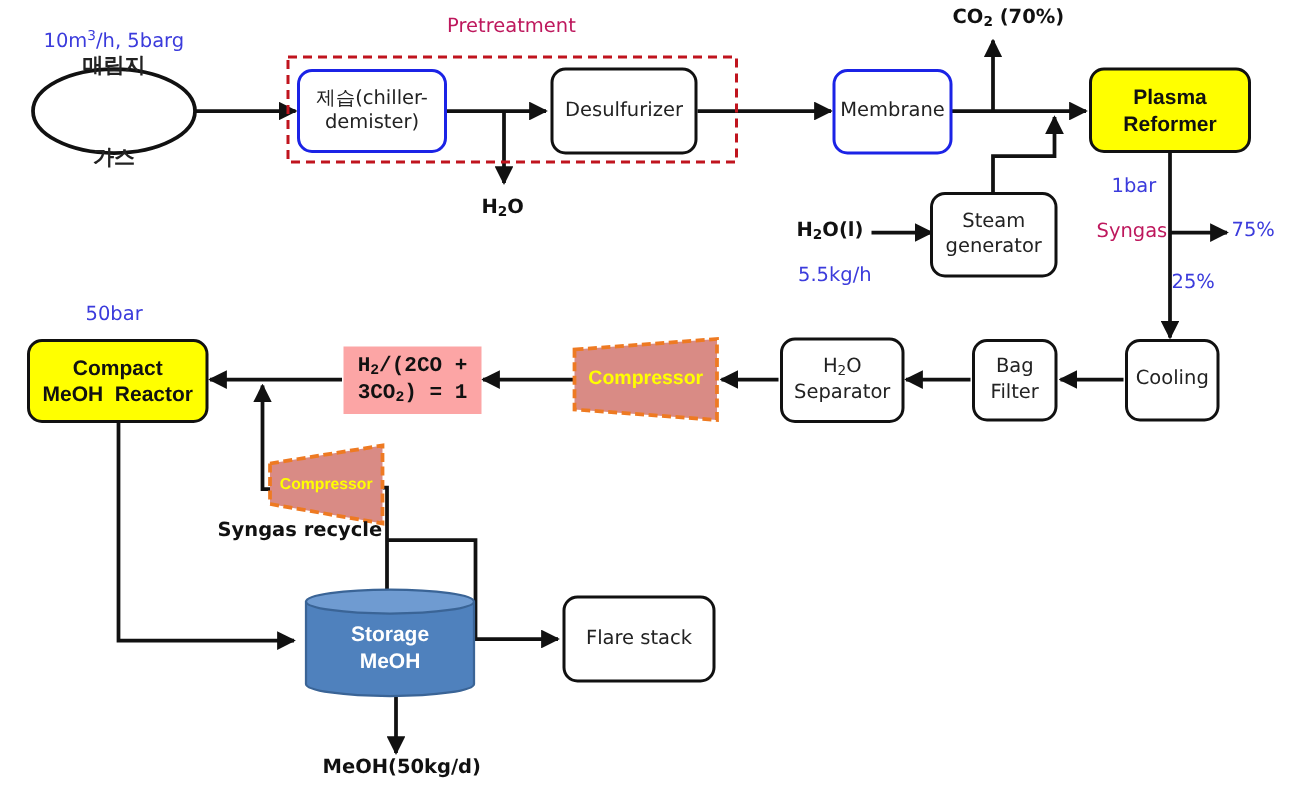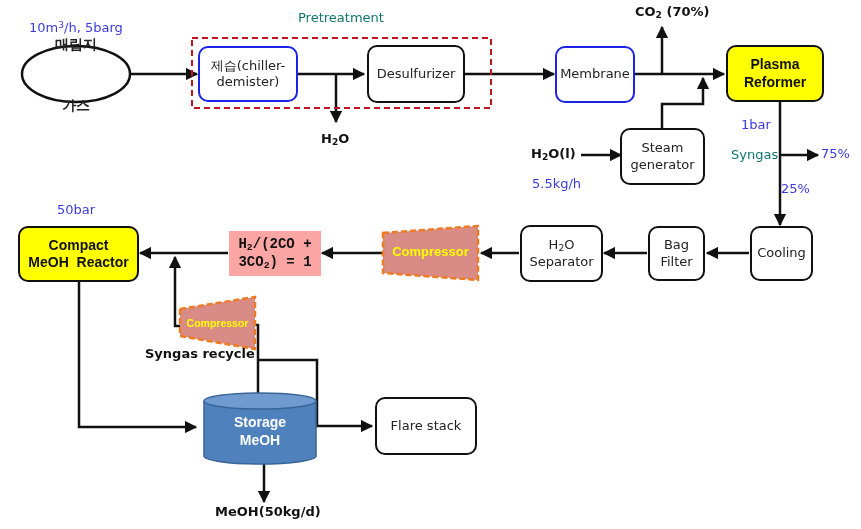--- a/index.html
+++ b/index.html
@@ -1,21 +1,21 @@
 <!DOCTYPE html>
 <html><head>
 <meta charset="utf-8">
 <style>
   html, body { margin: 0; padding: 0; background: #ffffff; }
   body { width: 861px; height: 529px; position: relative; overflow: hidden;
          font-family: "DejaVu Sans", "Liberation Sans", sans-serif; }
   #diagram { position: absolute; left: 0; top: 0; }
   .lbl { position: absolute; white-space: nowrap; line-height: 1.15; }
   .blue { color: #3b3bdc; font-size: 13px; }
-  .red  { color: #0f766e; font-size: 13px; }
+  .red  { color: #be185d; font-size: 13px; }
   .blk  { color: #111; font-size: 13px; font-weight: bold; }
   .node { position: absolute; box-sizing: border-box; display: flex;
           align-items: center; justify-content: center; text-align: center;
           font-size: 13px; color: #222; line-height: 1.25; }
   .rbox { border: 2.5px solid #111; border-radius: 10px; background: #fff; }
   .bluebox { border: 2.5px solid #1b23e6; border-radius: 10px; background: #fff; }
   .yellow { border: 2.5px solid #111; border-radius: 10px; background: #ffff00;
             font-weight: bold; font-family: "Liberation Sans", sans-serif; font-size: 14px; color:#111; }
   .ratio { background: #fca5a5; font-weight: bold; font-family: Liberation Mono, monospace;
            font-size: 14px; color: #111; }
@@ -116,21 +116,21 @@
 </div>
 <div class="lbl blk" style="left:635px; top:5px;text-align:center;"><span>CO</span><sub>2</sub><span> (70%)</span></div>
 
 <div class="lbl blk" style="left:531px; top:147px;"><span>H</span><sub>2</sub><span>O(l)</span></div>
 <div class="lbl blue" style="left:532px; top:177px;">5.5kg/h</div>
 <div class="node rbox" style="left:620px; top:128px; width:85px; height:57px; flex-direction:column;">
   <span>Steam</span>
   <span>generator</span>
 </div>
 
-<div class="node yellow" style="left:726px; top:45px; width:98px; height:57px; flex-direction:column;">
+<div class="node yellow" style="left:726px; top:45px; width:108px; height:57px; flex-direction:column;">
   <span>Plasma</span>
   <span>Reformer</span>
 </div>
 <div class="lbl blue" style="left:741px; top:118px;text-align:right;">1bar</div>
 <div class="lbl red" style="left:731px; top:148px;">Syngas</div>
 <div class="lbl blue" style="left:821px; top:147px;">75%</div>
 <div class="lbl blue" style="left:781px; top:182px;">25%</div>
 
 <div class="node rbox" style="left:750px; top:226px; width:63px; height:55px;">
   <span>Cooling</span>

